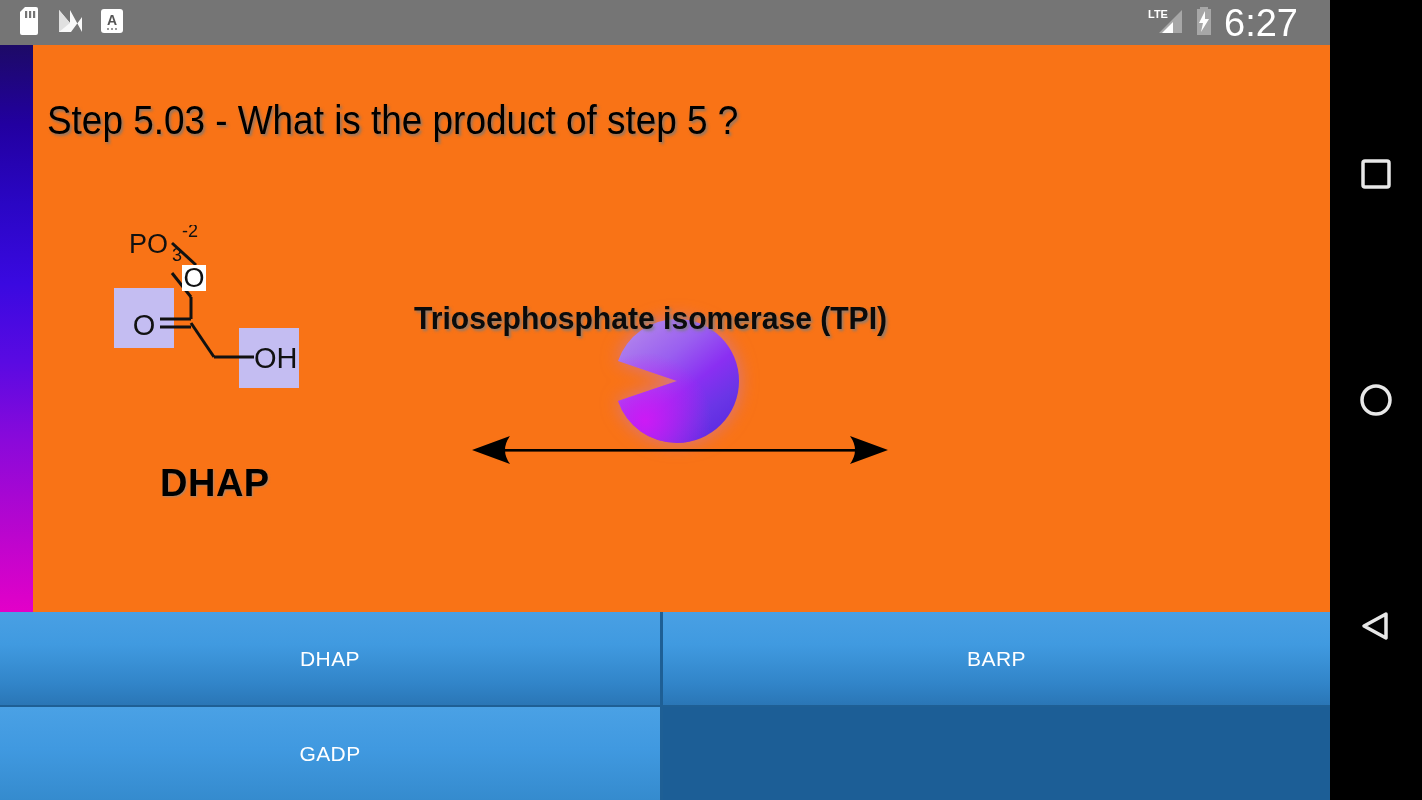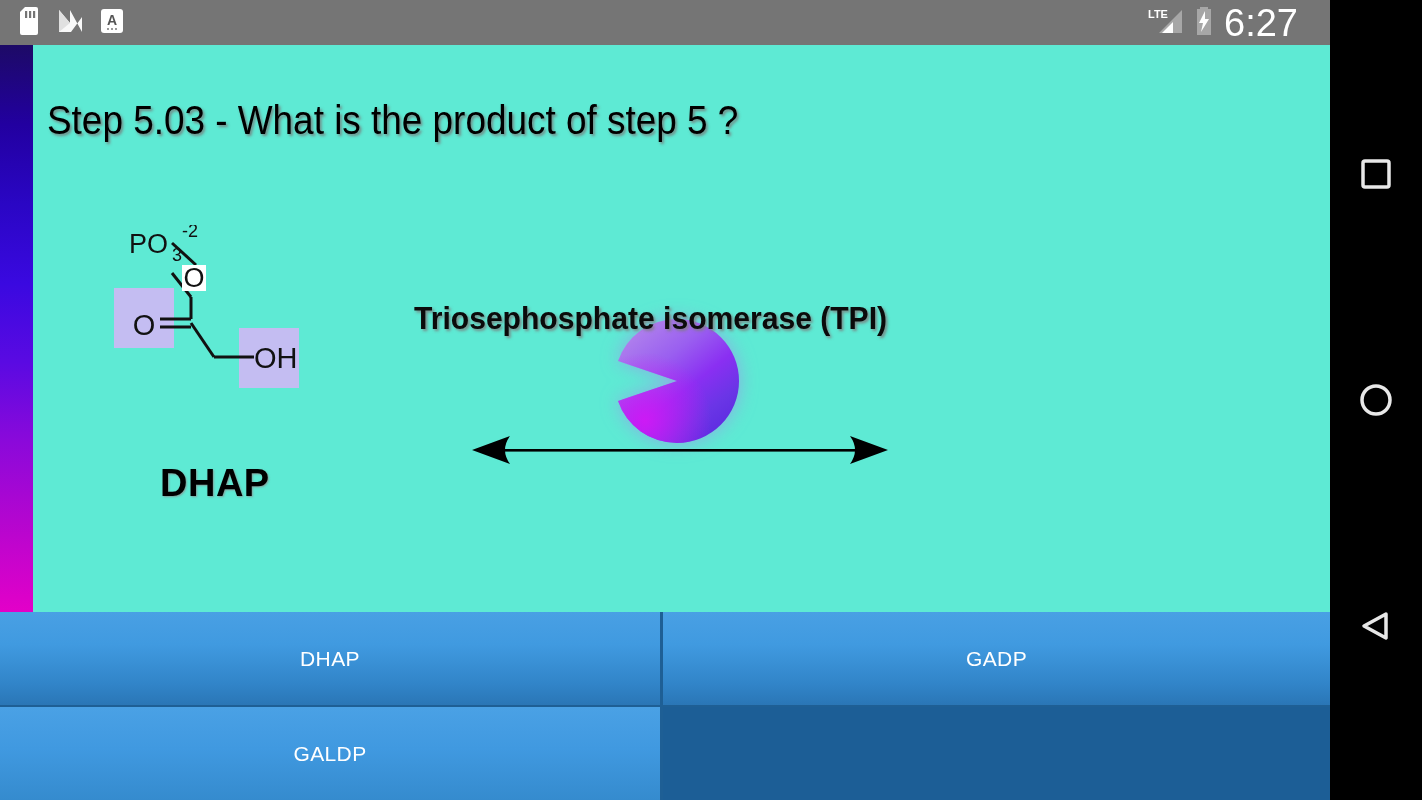--- a/index.html
+++ b/index.html
@@ -32,21 +32,21 @@
     position:absolute; right:0; top:0; width:92px; height:800px; background:#000000;
   }
   .nav-btn { position:absolute; left:0; width:92px; height:60px; display:flex; align-items:center; justify-content:center; }
   #nav-recents { top:144px; }
   #nav-home    { top:370px; }
   #nav-back    { top:596px; }
 
   
   #content {
     position:absolute; left:0; top:45px; width:1330px; height:755px;
-    background:#5eead4; overflow:hidden;
+    background:#f97316; overflow:hidden;
   }
 
   
   #side-strip {
     position:absolute; left:0; top:0; width:33px; height:567px;
     background:linear-gradient(to bottom,
       #1d0a66 0%, #2200a0 14%, #2a06c4 28%, #3a09e0 42%,
       #5a0ae2 56%, #8b09da 70%, #b406cf 84%, #e300c8 100%);
   }
 
@@ -236,24 +236,24 @@
       </svg>
     </div>
 
   </div>
 
   <div id="answers">
     <div class="answer-btn">
       <span>DHAP</span>
     </div>
     <div class="answer-btn">
+      <span>BARP</span>
+    </div>
+    <div class="answer-btn">
       <span>GADP</span>
-    </div>
-    <div class="answer-btn">
-      <span>GALDP</span>
     </div>
   </div>
 
   <div id="nav-bar">
     <div class="nav-btn" id="nav-recents">
       <svg width="34" height="34" viewBox="0 0 34 34">
           <rect x="4" y="4" width="26" height="26" rx="2" fill="none" stroke="#e8e8e8" stroke-width="3.5"></rect>
         </svg>
     </div>
     <div class="nav-btn" id="nav-home">

